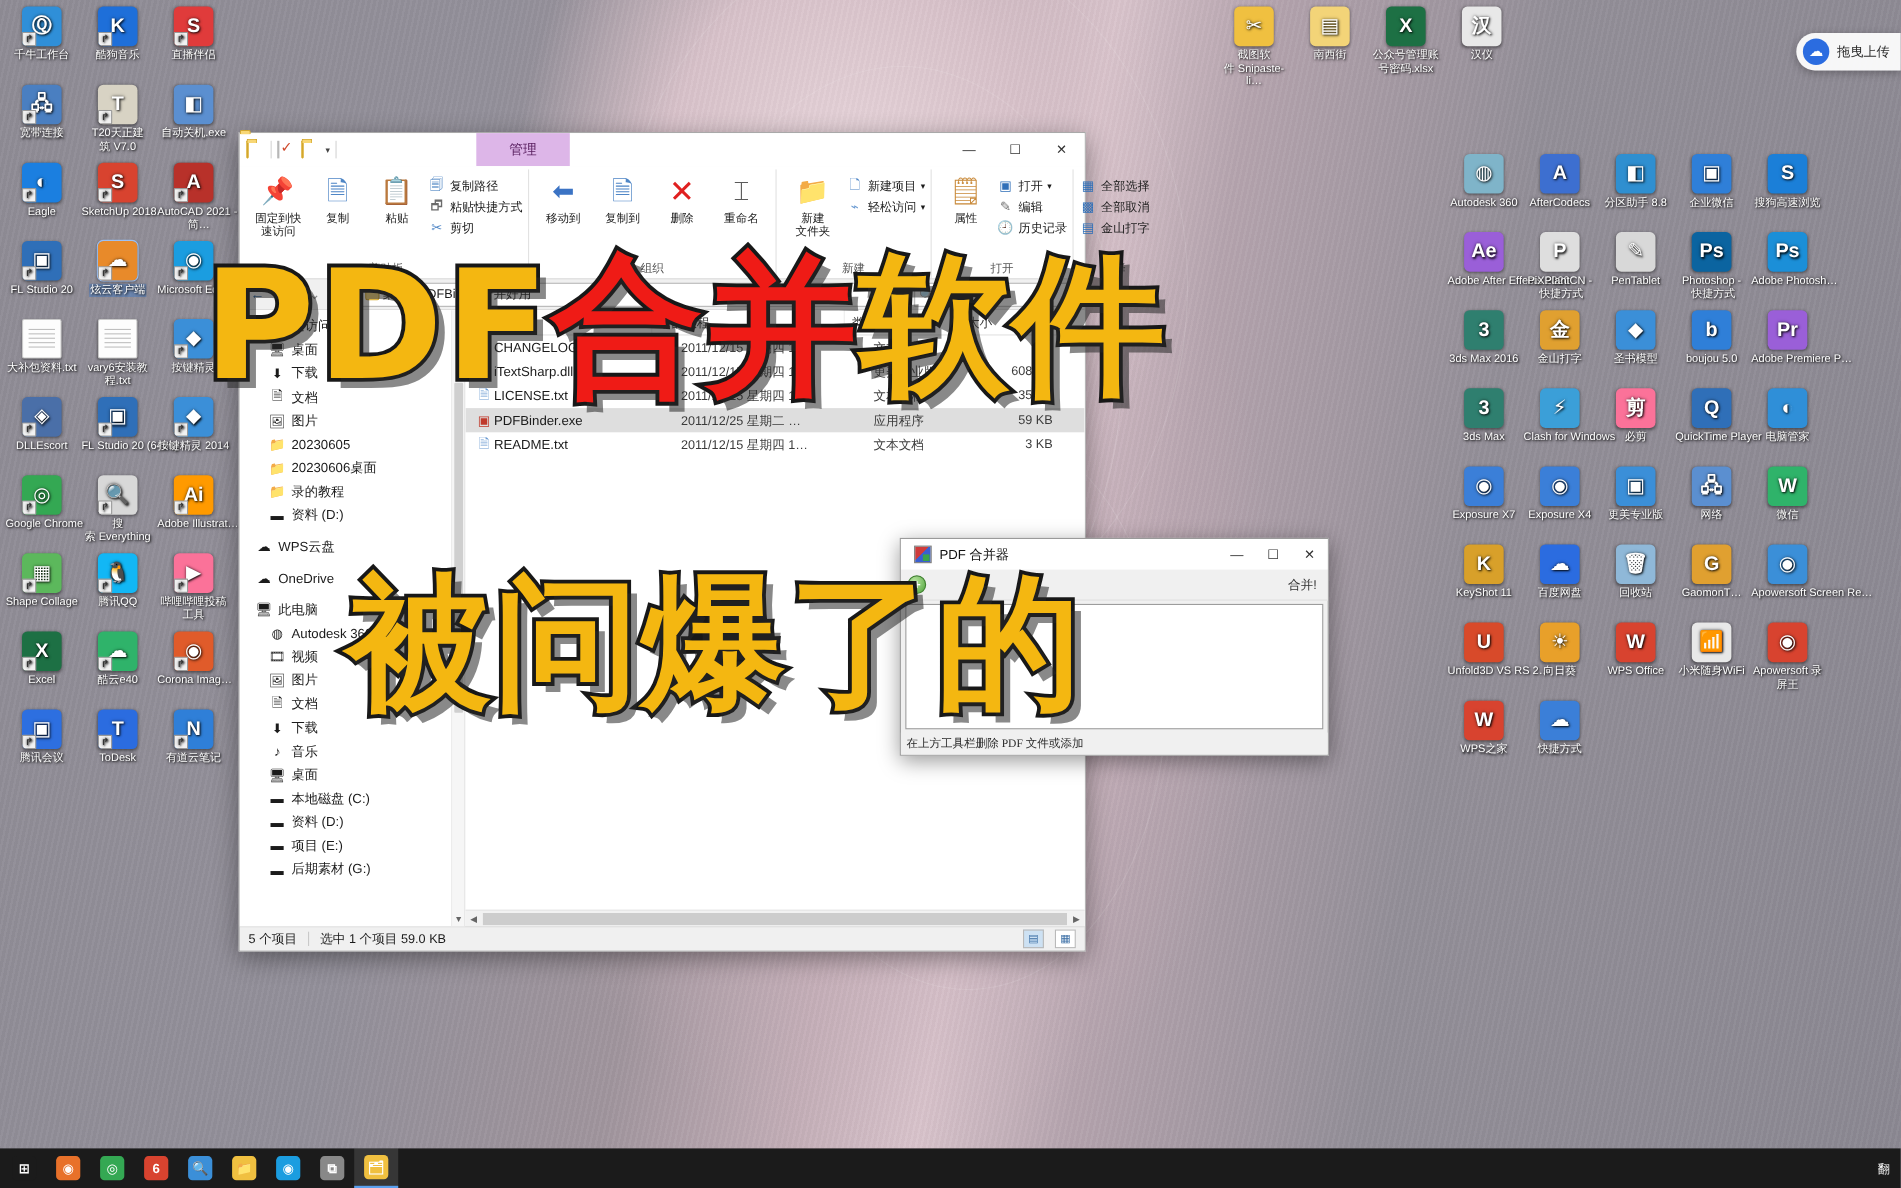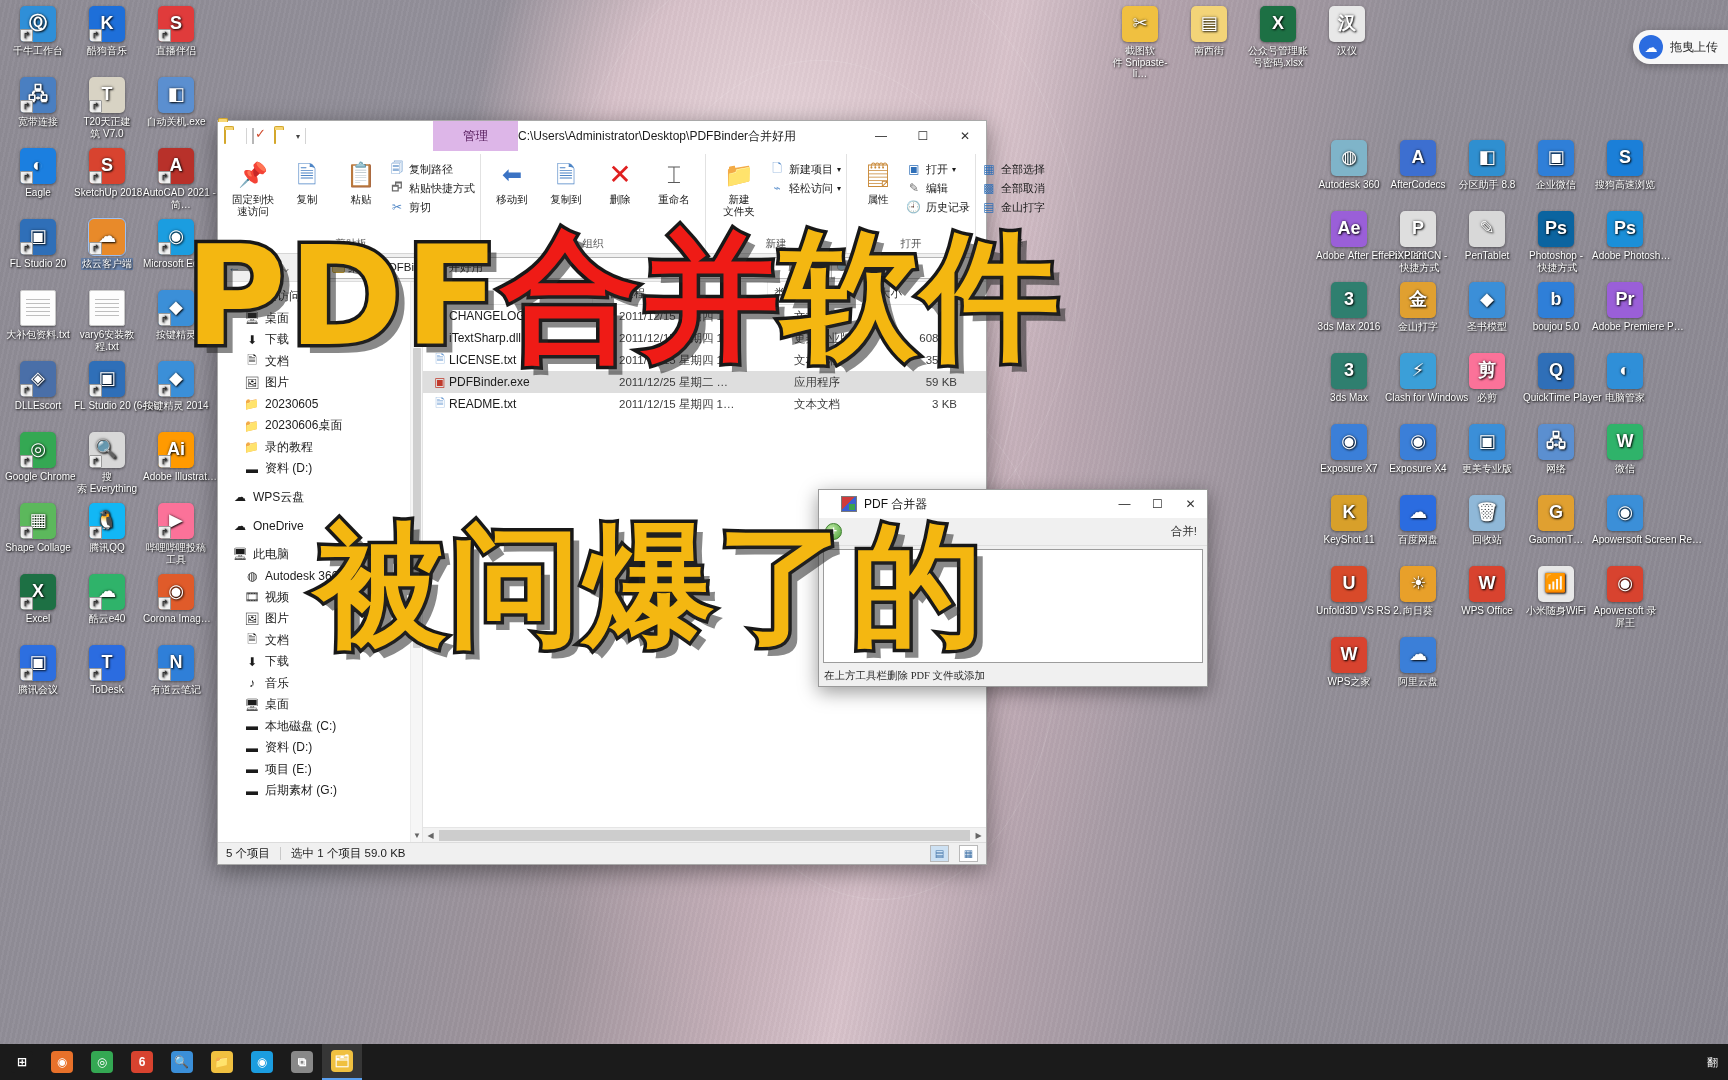--- a/index.html
+++ b/index.html
@@ -189,21 +189,21 @@
   .viewbtn{width:19px;height:17px;border:1px solid #b9b9b9;background:#fff;display:flex;align-items:center;justify-content:center;font-size:10px;color:#3a6ea5;}
   .viewbtn.on{background:#cde1f3;}
 
   
   #pdfdlg{
     position:absolute;left:818px;top:489px;width:390px;height:198px;
     background:#f0f0f0;border:1px solid #9a9a9a;
     box-shadow:0 5px 18px rgba(0,0,0,.4);
     display:flex;flex-direction:column;font-size:12px;color:#111;
   }
-  #pdfdlg .dtitle{height:28px;background:#fff;display:flex;align-items:center;padding-left:22px;gap:7px;}
+  #pdfdlg .dtitle{height:28px;background:#fff;display:flex;align-items:center;padding-left:12px;gap:7px;}
   #pdfdlg .dicon{width:16px;height:16px;background:linear-gradient(135deg,#cf3b3b 45%,#3b5fcf 45%);border:1px solid #7a7a7a;position:relative;}
   #pdfdlg .dicon:after{content:"";position:absolute;right:1px;bottom:1px;width:6px;height:6px;background:#3aa34a;}
   #pdfdlg .dwb{margin-left:auto;display:flex;}
   #pdfdlg .dwb div{width:33px;height:28px;display:flex;align-items:center;justify-content:center;font-size:12px;color:#333;}
   #pdfdlg .dtool{height:28px;background:#f0f0f0;display:flex;align-items:center;padding:0 6px;gap:6px;border-bottom:1px solid #dfdfdf;}
   .plusico{width:17px;height:17px;border-radius:50%;background:radial-gradient(circle at 35% 30%,#b9e6a0,#4ea23b);border:1px solid #3d7f2d;color:#fff;font-size:12px;line-height:15px;text-align:center;font-weight:bold;}
   .tbtn{font-size:11.5px;color:#333;padding:1px 4px;}
   #pdfdlg .dlist{flex:1;margin:3px 4px;background:#fff;border:1px solid #9c9c9c;}
   #pdfdlg .dstatus{height:20px;background:#f0f0f0;display:flex;align-items:center;padding:0 5px;font-size:10.5px;color:#2a2a2a;font-family:"Liberation Serif",serif;}
 
@@ -533,41 +533,40 @@
     <div class="icon-cell" style="left: 1591px; top: 566px;">
       <div class="gl sq" style="background: rgb(216, 67, 47);">◉</div>
       <div><span class="lbl">Apowersoft&nbsp;录屏王</span></div>
     </div>
     <div class="icon-cell" style="left: 1315px; top: 637px;">
       <div class="gl sq" style="background: rgb(216, 67, 47);">W</div>
       <div><span class="lbl">WPS之家</span></div>
     </div>
     <div class="icon-cell" style="left: 1384px; top: 637px;">
       <div class="gl sq" style="background: rgb(59, 127, 216);">☁</div>
-      <div><span class="lbl">阿里云盘</span></div>
+      <div><span class="lbl">快捷方式</span></div>
     </div>
   </div>
 
 <div id="bdwidget">
   <span class="bdi">☁</span>
   <span>拖曳上传</span>
 </div>
 
 <div id="explorer">
 
   <div class="qat">
     <span class="qi"><span class="folder-ico"></span></span>
     <span class="sep"></span>
     <span class="qi"><span class="chk-ico"></span></span>
     <span class="qi"><span class="folder-ico"></span></span>
     <span class="caret">▾</span>
     <span class="sep"></span>
 
     <div class="ctx-tab">管理</div>
-    <div class="title-path">C:\Users\Administrator\Desktop\PDFBinder合并好用</div>
 
     <div class="wbtns">
       <div class="wbtn">—</div>
       <div class="wbtn">☐</div>
       <div class="wbtn close">✕</div>
     </div>
   </div>
 
 
   <div class="ribbon">

